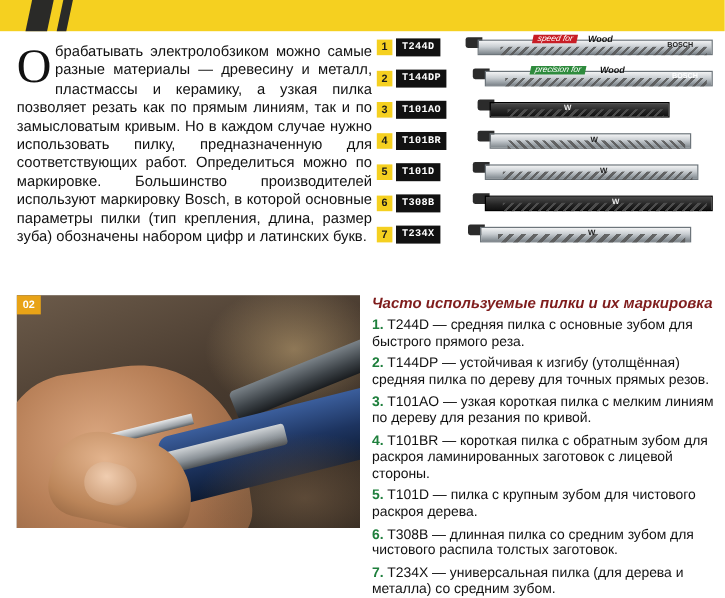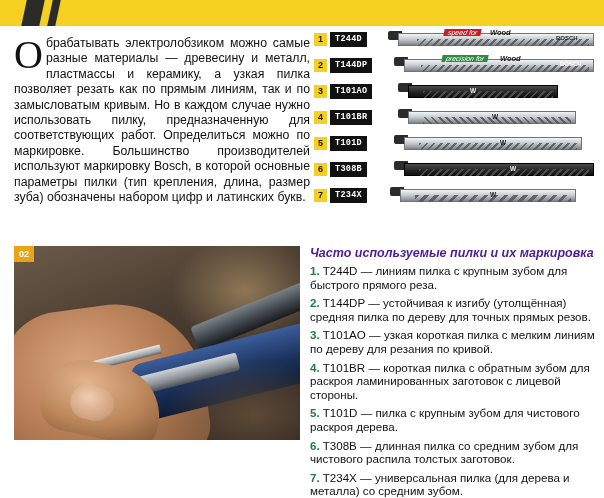--- a/index.html
+++ b/index.html
@@ -258,21 +258,21 @@
   }
 
   
   .list-head {
     position: absolute;
     left: 310px; top: 246px;
     width: 290px;
     font-size: 12.5px;
     font-weight: bold;
     font-style: italic;
-    color: #4c1d95;
+    color: #7f1d1d;
   }
   .list {
     position: absolute;
     left: 310px; top: 264px;
     width: 292px;
   }
   .list-item {
     font-size: 11.6px;
     line-height: 13.6px;
     color: #111;
@@ -388,21 +388,21 @@
       <div class="w-mark" style="left:176px;">W</div>
     </div>
 
   </div>
 
   <div class="list-head">Часто используемые пилки и их маркировка</div>
 
   <div class="list">
     <div class="list-item">
       <span class="lnum">1.</span>
-      <span>T244D — линиям пилка с крупным зубом для быстрого прямого реза.</span>
+      <span>T244D — средняя пилка с основные зубом для быстрого прямого реза.</span>
     </div>
     <div class="list-item">
       <span class="lnum">2.</span>
       <span>T144DP — устойчивая к изгибу (утолщённая) средняя пилка по дереву для точных прямых резов.</span>
     </div>
     <div class="list-item">
       <span class="lnum">3.</span>
       <span>T101AO — узкая короткая пилка с мелким линиям по дереву для резания по кривой.</span>
     </div>
     <div class="list-item">

